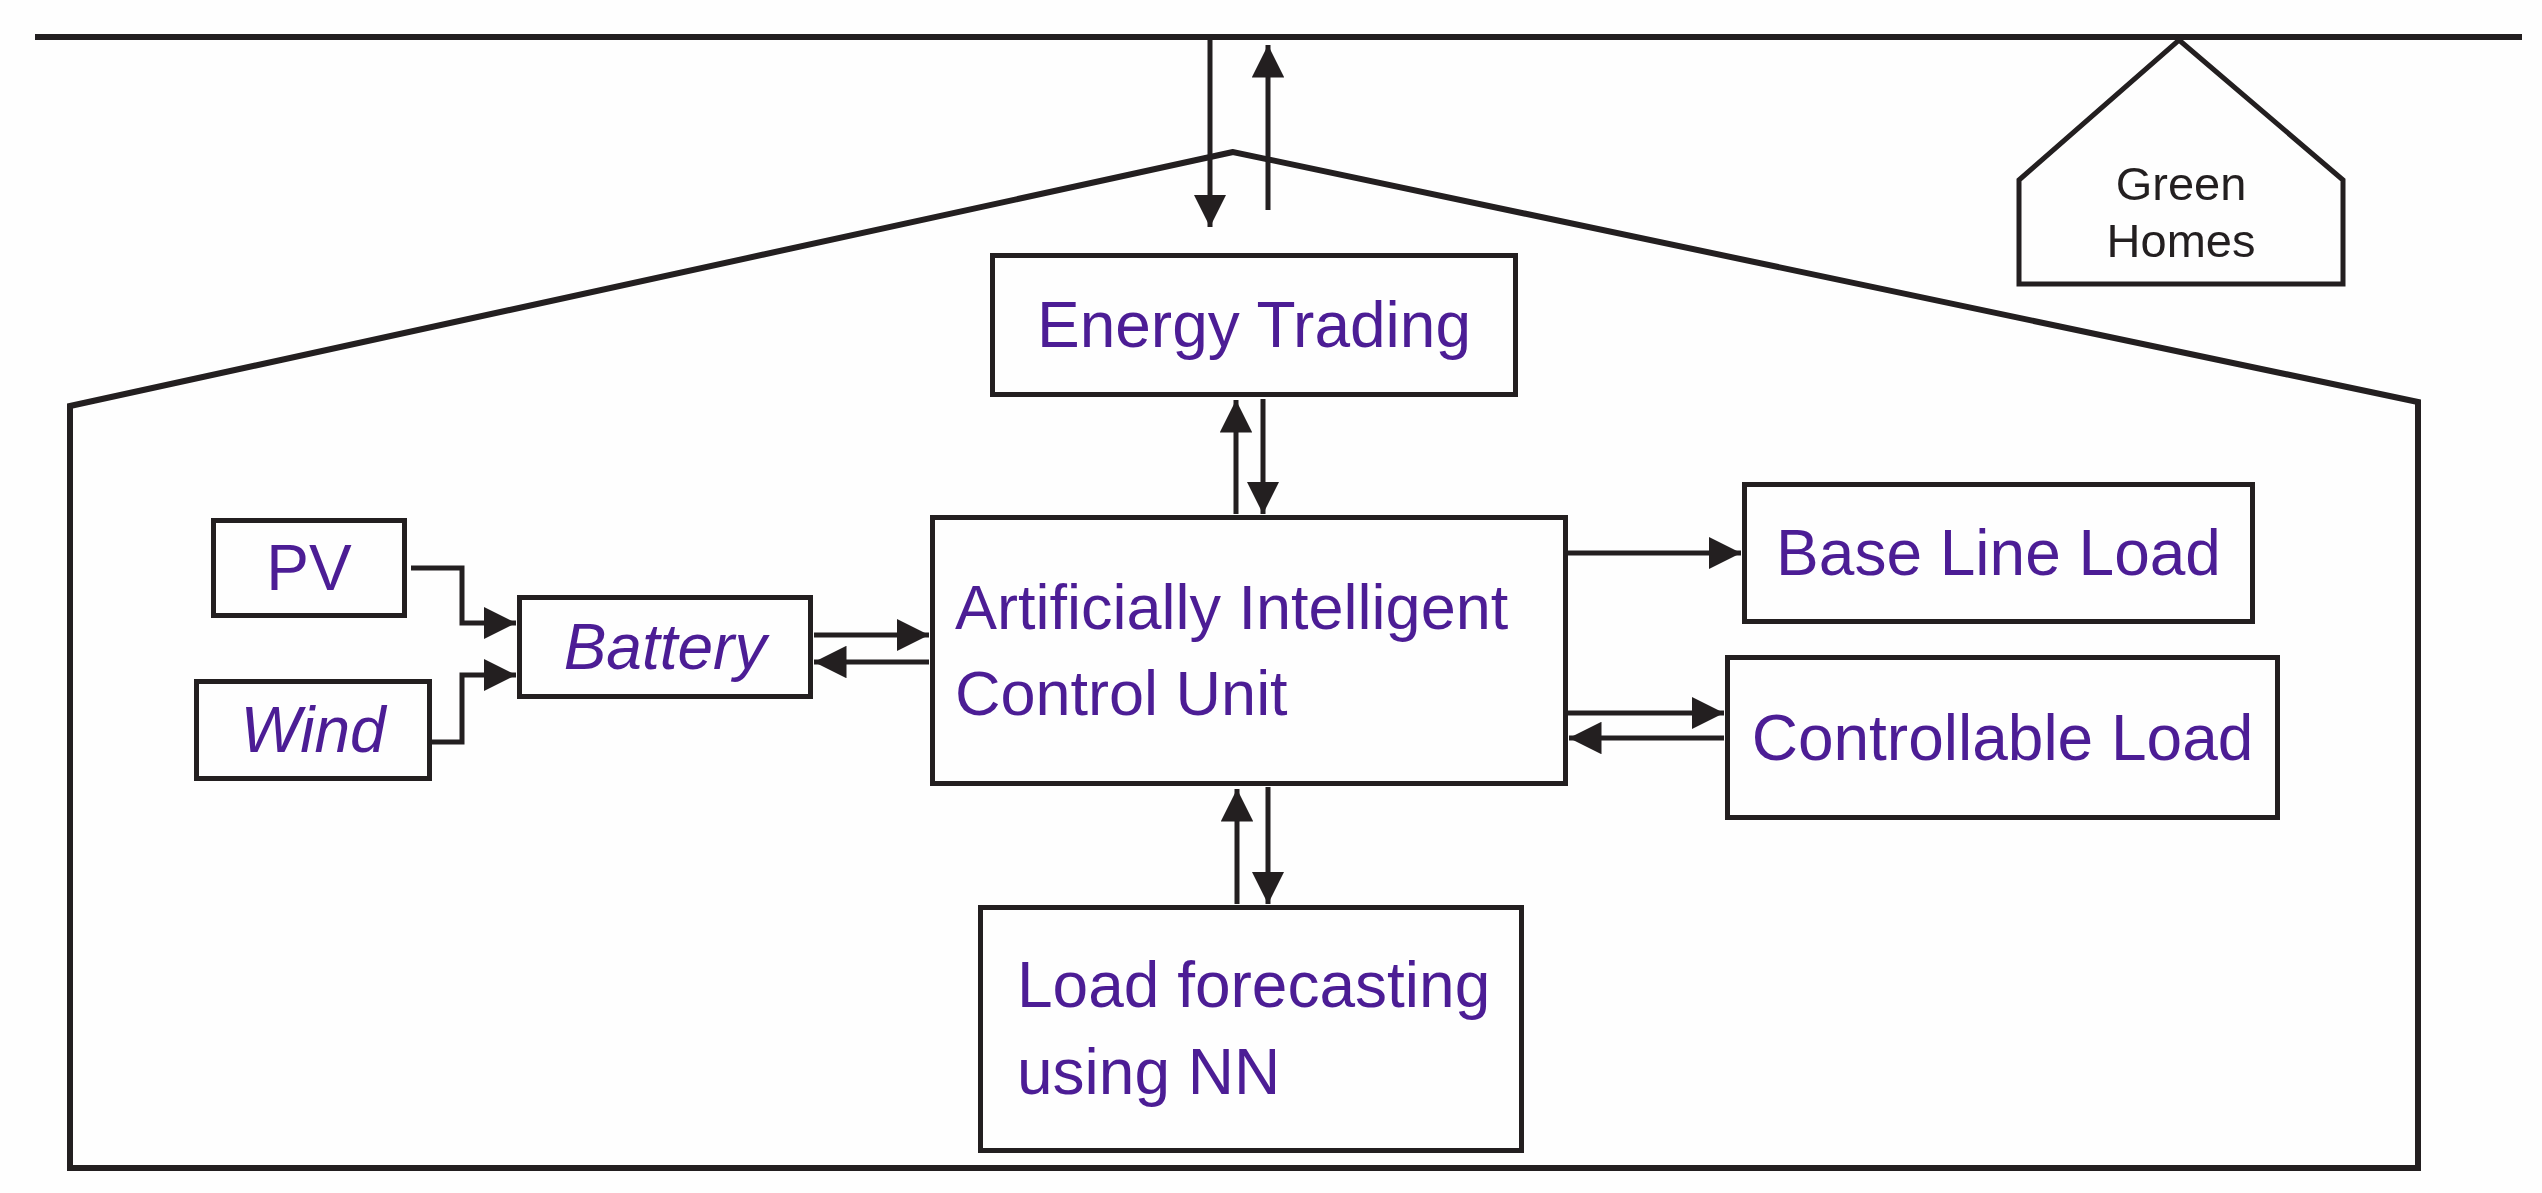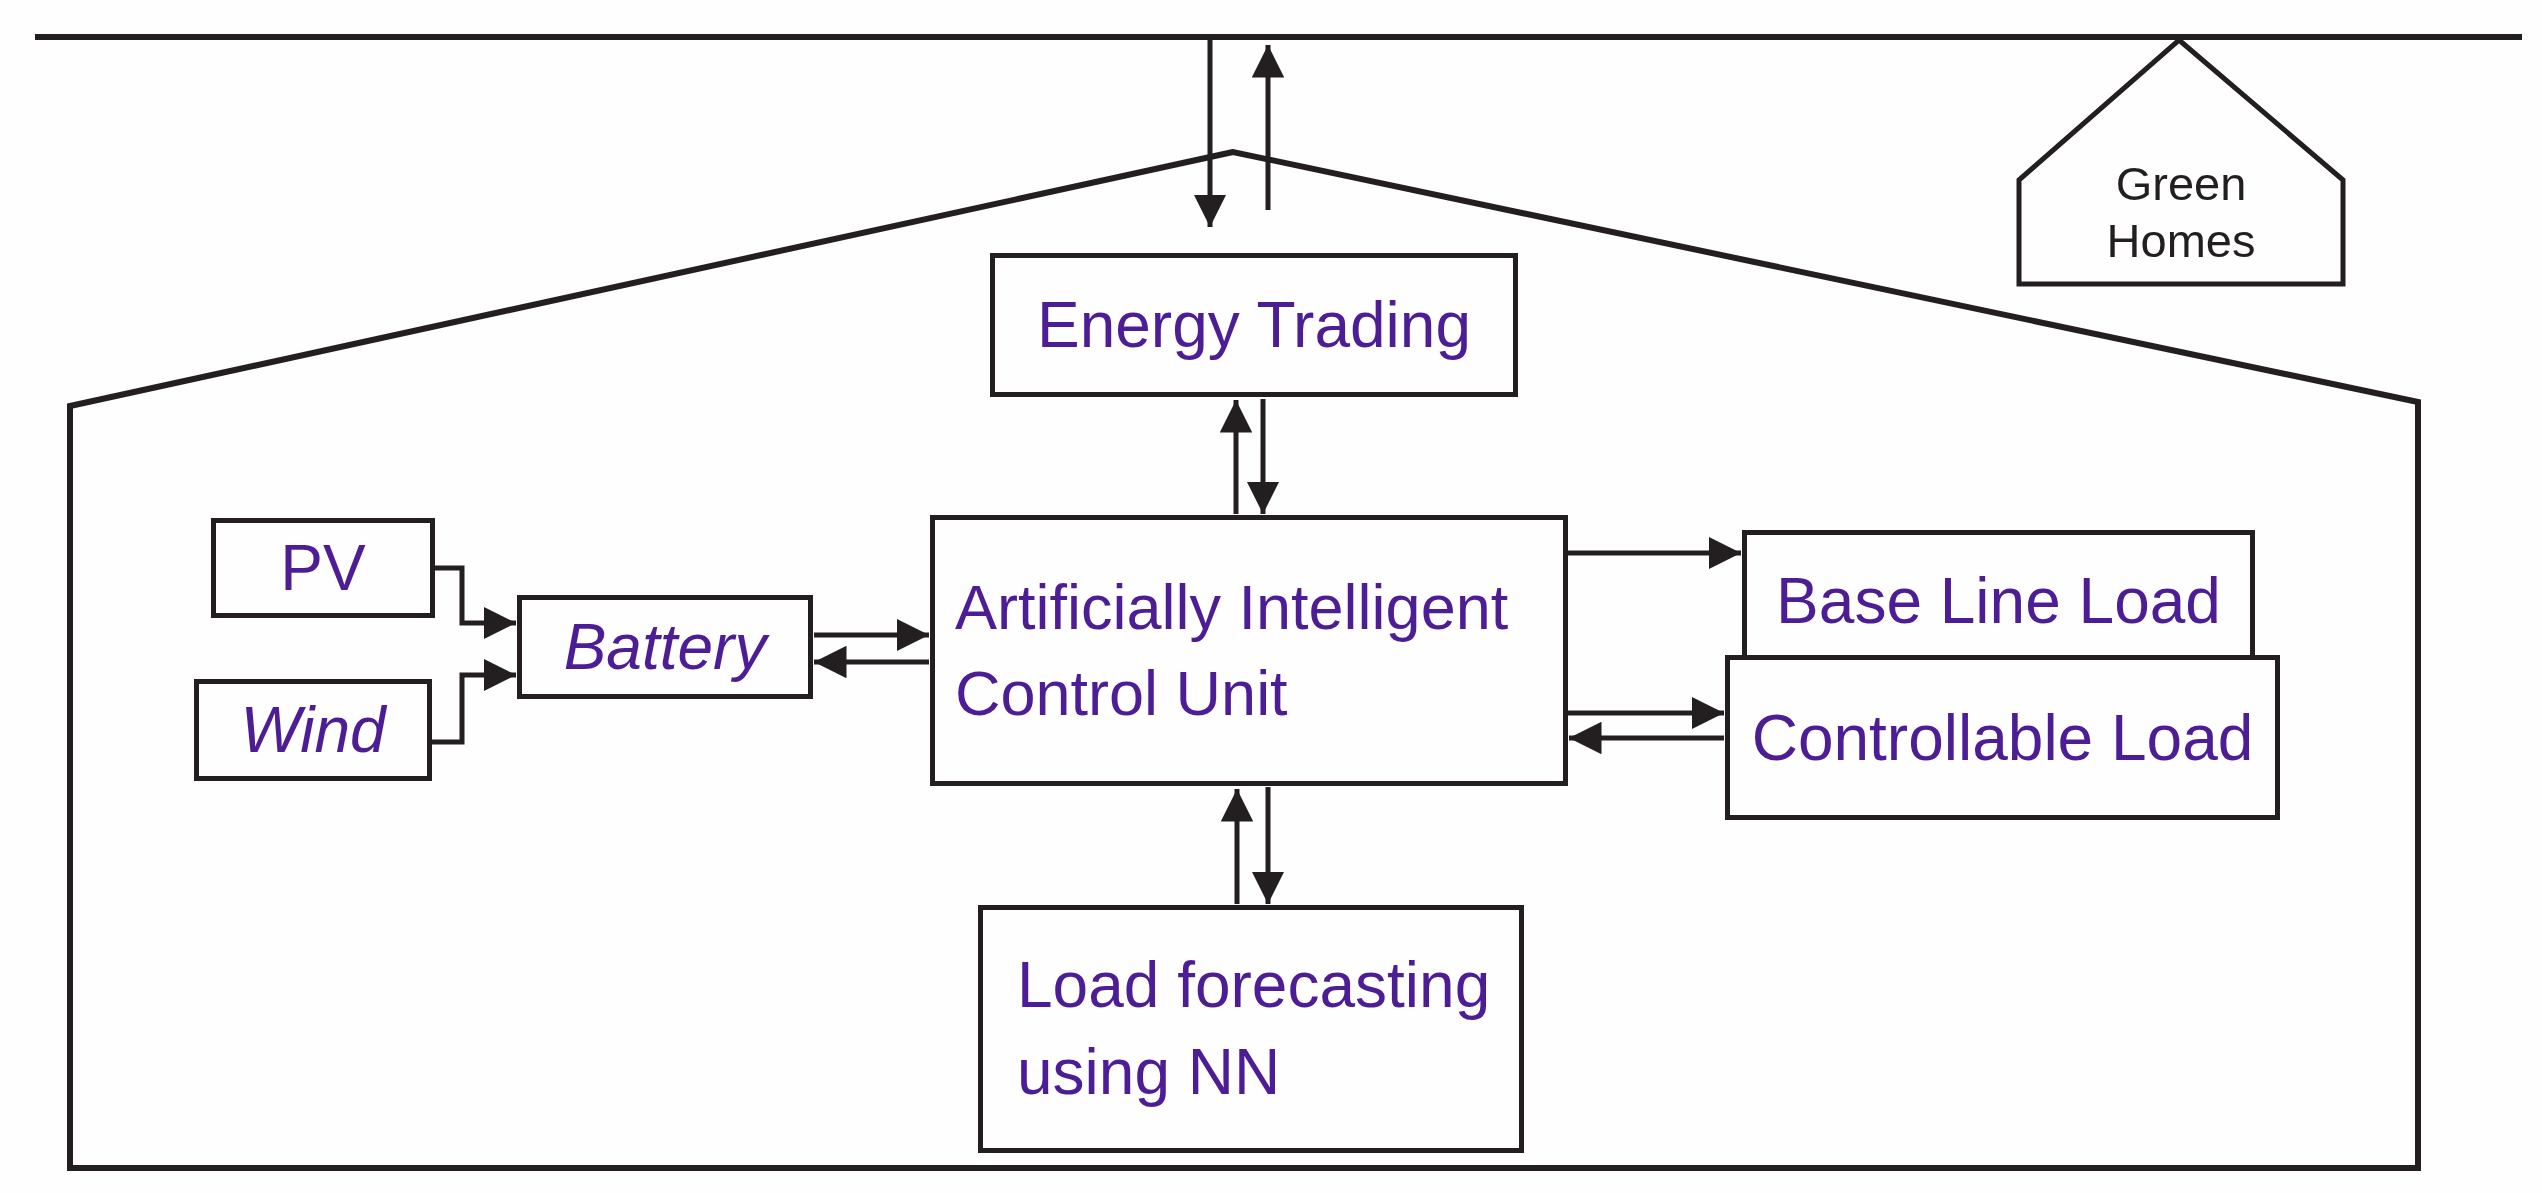--- a/index.html
+++ b/index.html
@@ -97,33 +97,33 @@
     <span>Energy Trading</span>
   </div>
 
   <div class="box left-align" style="left:930px; top:515px; width:638px; height:271px; padding-left:20px; font-size:63px; line-height:1.36;">
     <span class="label-lines">
       <span>Artificially Intelligent</span>
       <span>Control Unit</span>
     </span>
   </div>
 
-  <div class="box" style="left:211px; top:518px; width:224px; height:100px;">
+  <div class="box" style="left:211px; top:518px; width:196px; height:100px;">
     <span>PV</span>
   </div>
 
   <div class="box" style="left:194px; top:679px; width:238px; height:102px;font-style:italic;">
     <span>Wind</span>
   </div>
 
   <div class="box" style="left:517px; top:595px; width:296px; height:104px;font-style:italic;">
     <span>Battery</span>
   </div>
 
-  <div class="box" style="left:1742px; top:482px; width:513px; height:142px;margin-top:48px;">
+  <div class="box" style="left:1742px; top:482px; width:513px; height:142px;">
     <span>Base Line Load</span>
   </div>
 
   <div class="box" style="left:1725px; top:655px; width:555px; height:165px;">
     <span>Controllable Load</span>
   </div>
 
   <div class="box left-align" style="left:978px; top:905px; width:546px; height:248px; padding-left:34px; line-height:1.36;">
     <span class="label-lines">
       <span>Load forecasting</span>

